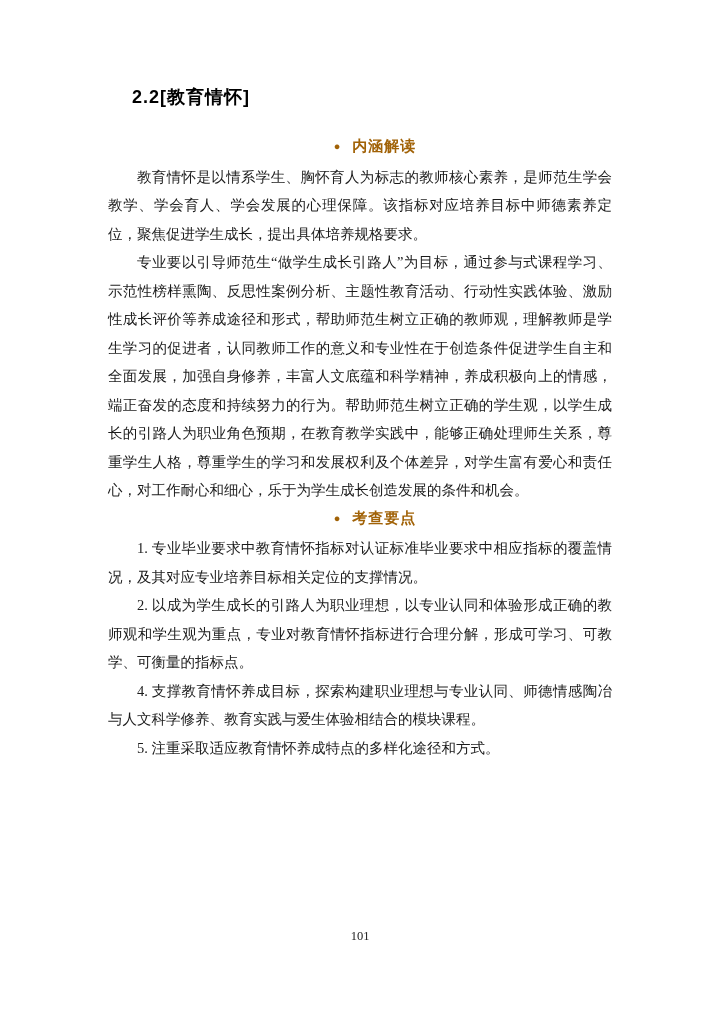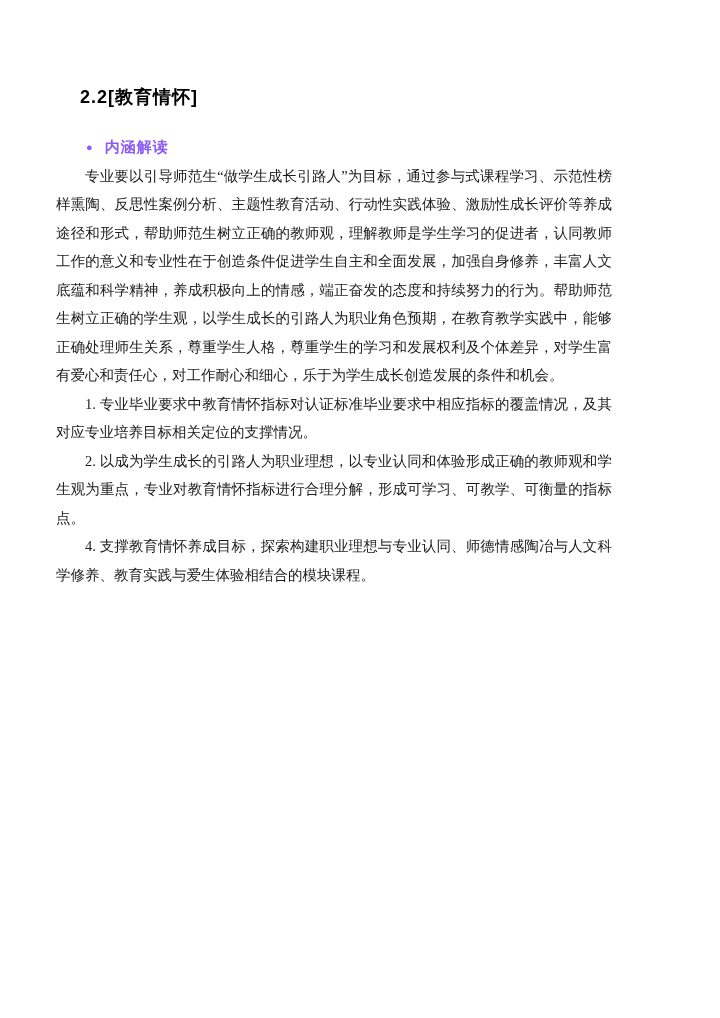--- a/index.html
+++ b/index.html
@@ -6,21 +6,21 @@
     margin: 0;
     padding: 0;
     background: #ffffff;
   }
   .page {
     position: relative;
     width: 720px;
     height: 1018px;
     background: #ffffff;
     box-sizing: border-box;
-    padding: 86px 108px 0 56px;
+    padding: 86px 108px 0 108px;
     font-family: "Liberation Serif", "DejaVu Serif", serif;
     color: #1b1b1b;
     overflow: hidden;
   }
   .doc-heading {
     font-family: "Liberation Sans", "DejaVu Sans", sans-serif;
     font-weight: 700;
     font-size: 18px;
     line-height: 22px;
     letter-spacing: 1px;
@@ -36,27 +36,28 @@
     word-break: break-all;
   }
   p.lead {
     font-family: "Liberation Sans", "DejaVu Sans", sans-serif;
     font-weight: 700;
     font-size: 15px;
     color: #000000;
     letter-spacing: 0.5px;
   }
   .bullet-heading {
-    font-family: Liberation Serif, serif;
+    font-family: Liberation Mono, monospace;
     font-weight: 700;
     font-size: 15px;
     line-height: 28.5px;
-    color: #8b5cf6;
+    color: #a16207;
     padding-left: 30px;
     letter-spacing: 1px;
+    text-align: center;
   }
   .bullet-heading .bullet {
     font-size: 11px;
     margin-right: 12px;
     vertical-align: 1px;
     letter-spacing: 0;
   }
   .page-number {
     position: absolute;
     left: 0;
@@ -73,26 +74,32 @@
 
 <div class="page">
 
   <h1 class="doc-heading">2.2[教育情怀]</h1>
 
 
   <div class="bullet-heading">
     <span class="bullet">●</span><span>内涵解读</span>
   </div>
 
+  <p class="body">教育情怀是以情系学生、胸怀育人为标志的教师核心素养，是师范生学会教学、学会育人、学会发展的心理保障。该指标对应培养目标中师德素养定位，聚焦促进学生成长，提出具体培养规格要求。</p>
 
   <p class="body">专业要以引导师范生“做学生成长引路人”为目标，通过参与式课程学习、示范性榜样熏陶、反思性案例分析、主题性教育活动、行动性实践体验、激励性成长评价等养成途径和形式，帮助师范生树立正确的教师观，理解教师是学生学习的促进者，认同教师工作的意义和专业性在于创造条件促进学生自主和全面发展，加强自身修养，丰富人文底蕴和科学精神，养成积极向上的情感，端正奋发的态度和持续努力的行为。帮助师范生树立正确的学生观，以学生成长的引路人为职业角色预期，在教育教学实践中，能够正确处理师生关系，尊重学生人格，尊重学生的学习和发展权利及个体差异，对学生富有爱心和责任心，对工作耐心和细心，乐于为学生成长创造发展的条件和机会。</p>
 
+  <div class="bullet-heading">
+    <span class="bullet">●</span><span>考查要点</span>
+  </div>
 
   <p class="body">1. 专业毕业要求中教育情怀指标对认证标准毕业要求中相应指标的覆盖情况，及其对应专业培养目标相关定位的支撑情况。</p>
 
   <p class="body">2. 以成为学生成长的引路人为职业理想，以专业认同和体验形成正确的教师观和学生观为重点，专业对教育情怀指标进行合理分解，形成可学习、可教学、可衡量的指标点。</p>
 
 
   <p class="body">4. 支撑教育情怀养成目标，探索构建职业理想与专业认同、师德情感陶冶与人文科学修养、教育实践与爱生体验相结合的模块课程。</p>
 
+  <p class="body">5. 注重采取适应教育情怀养成特点的多样化途径和方式。</p>
 
+  <div class="page-number">101</div>
 
 </div>
 
 </body></html>

